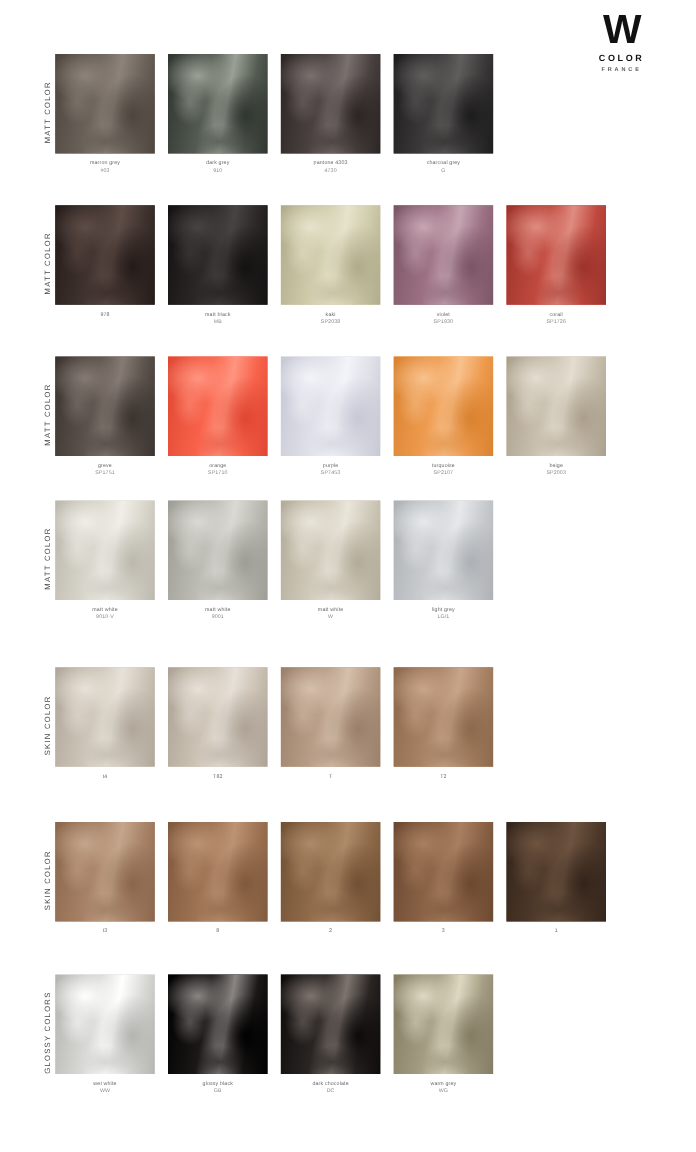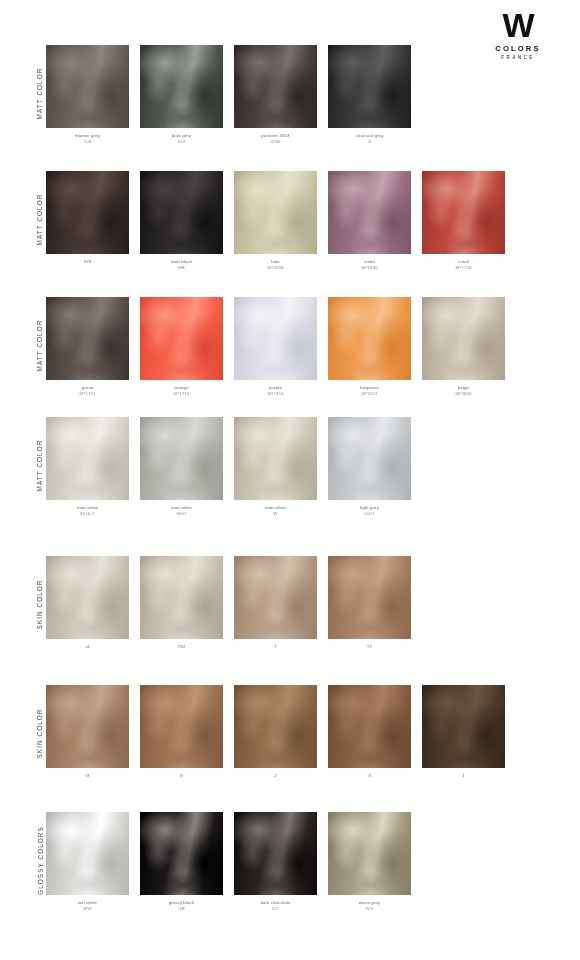--- a/index.html
+++ b/index.html
@@ -93,21 +93,21 @@
     color:#8a8a8a;
   }
 </style>
 </head>
 <body>
 
 <div class="page">
 
   <div class="logo">
     <div class="logo-w">W</div>
-    <div class="logo-name">COLORS</div>
+    <div class="logo-name">COLOR</div>
     <div class="logo-sub">FRANCE</div>
   </div>
 
   <div id="rows-host">
       <div class="row" style="top: 45px;">
         <div class="cat-label">
           <span>MATT COLOR</span>
         </div>
         <div class="swatches">
           <div class="cell">

